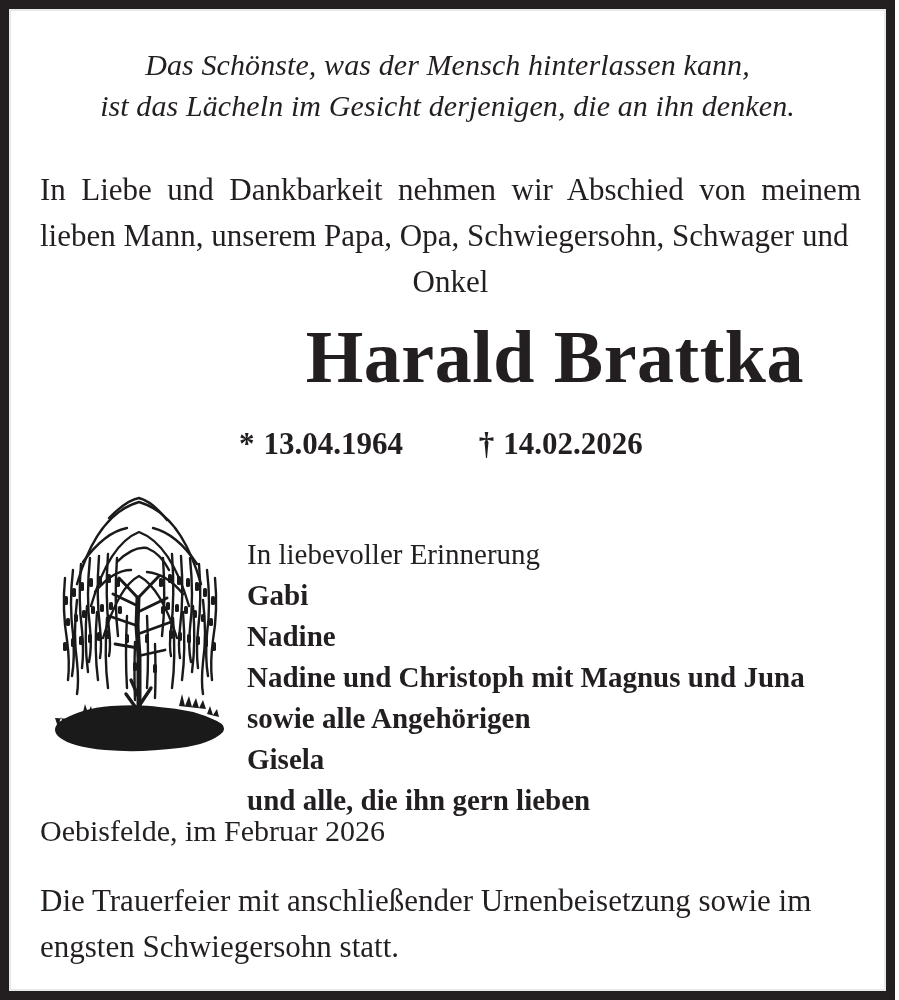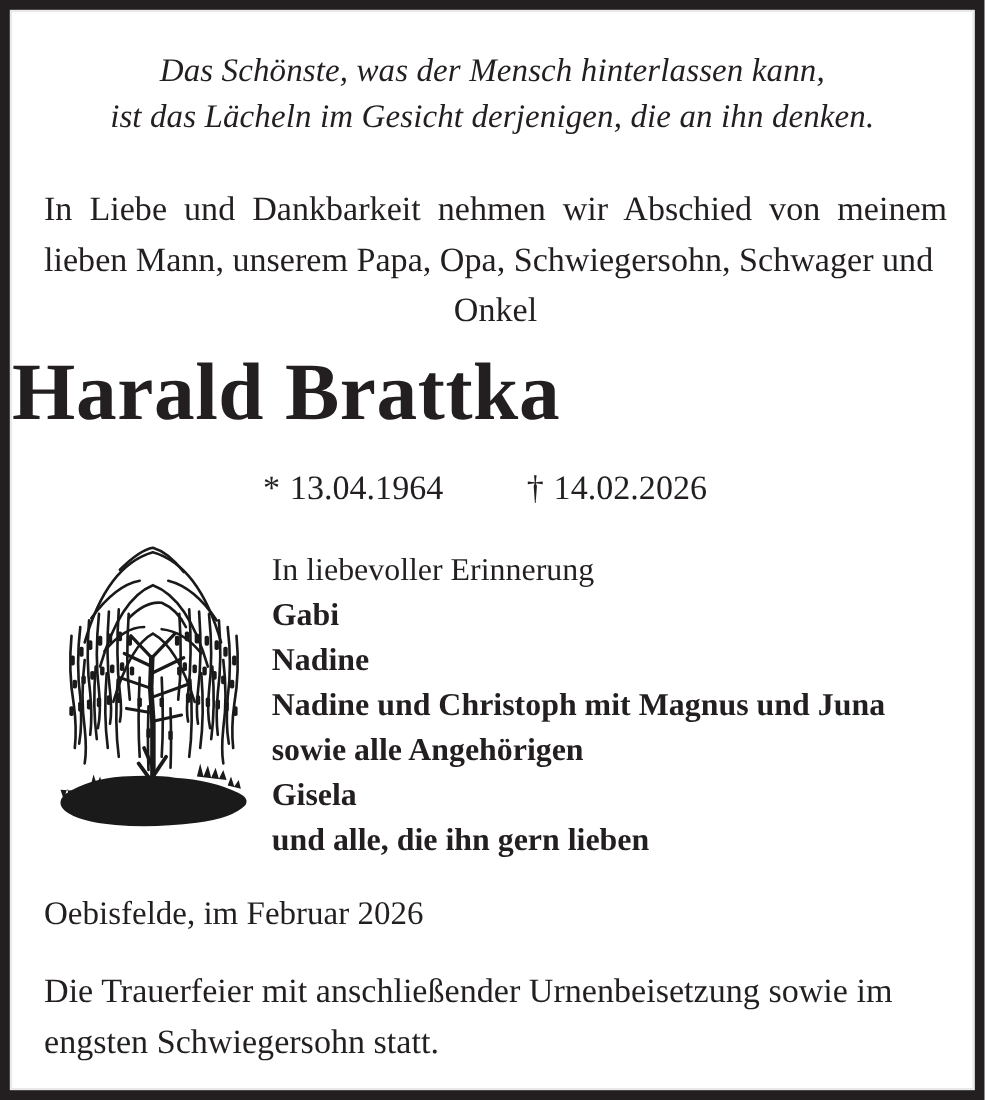--- a/index.html
+++ b/index.html
@@ -68,36 +68,37 @@
     text-justify: inter-word;
   }
   .intro .last-line { display: block; text-align: center; }
 
   
   .name {
     position: absolute;
     left: 0;
     right: 0;
     top: 306px;
-    text-align: left;
+    text-align: right;
     font-weight: bold;
     font-size: 74px;
     line-height: 80px;
     letter-spacing: 0.5px;
-    padding-right: 117px;
+    padding-right: 80px;
   }
 
   
   .dates {
     position: absolute;
     left: 228px;
     top: 413px;
     font-size: 31px;
     line-height: 40px;
     white-space: nowrap;
+    font-weight: bold;
   }
   .dates .birth { display: inline-block; }
   .dates .death { display: inline-block; margin-left: 68px; }
   .sym { display: inline-block; margin-right: 9px; }
 
   
   .tree {
     position: absolute;
     left: 36px;
     top: 455px;
@@ -108,21 +109,21 @@
 
   
   .survivors {
     position: absolute;
     left: 236px;
     top: 487px;
     font-size: 29px;
     line-height: 41px;
     width: 640px;
   }
-  .survivors .intro-line { font-weight: normal; }
+  .survivors .intro-line { font-weight: normal; margin-top: 36px; }
   .survivors .person { font-weight: bold; }
   .survivors > div { white-space: nowrap; }
 
   
   .place {
     position: absolute;
     left: 29px;
     top: 800px;
     font-size: 30px;
     line-height: 40px;

